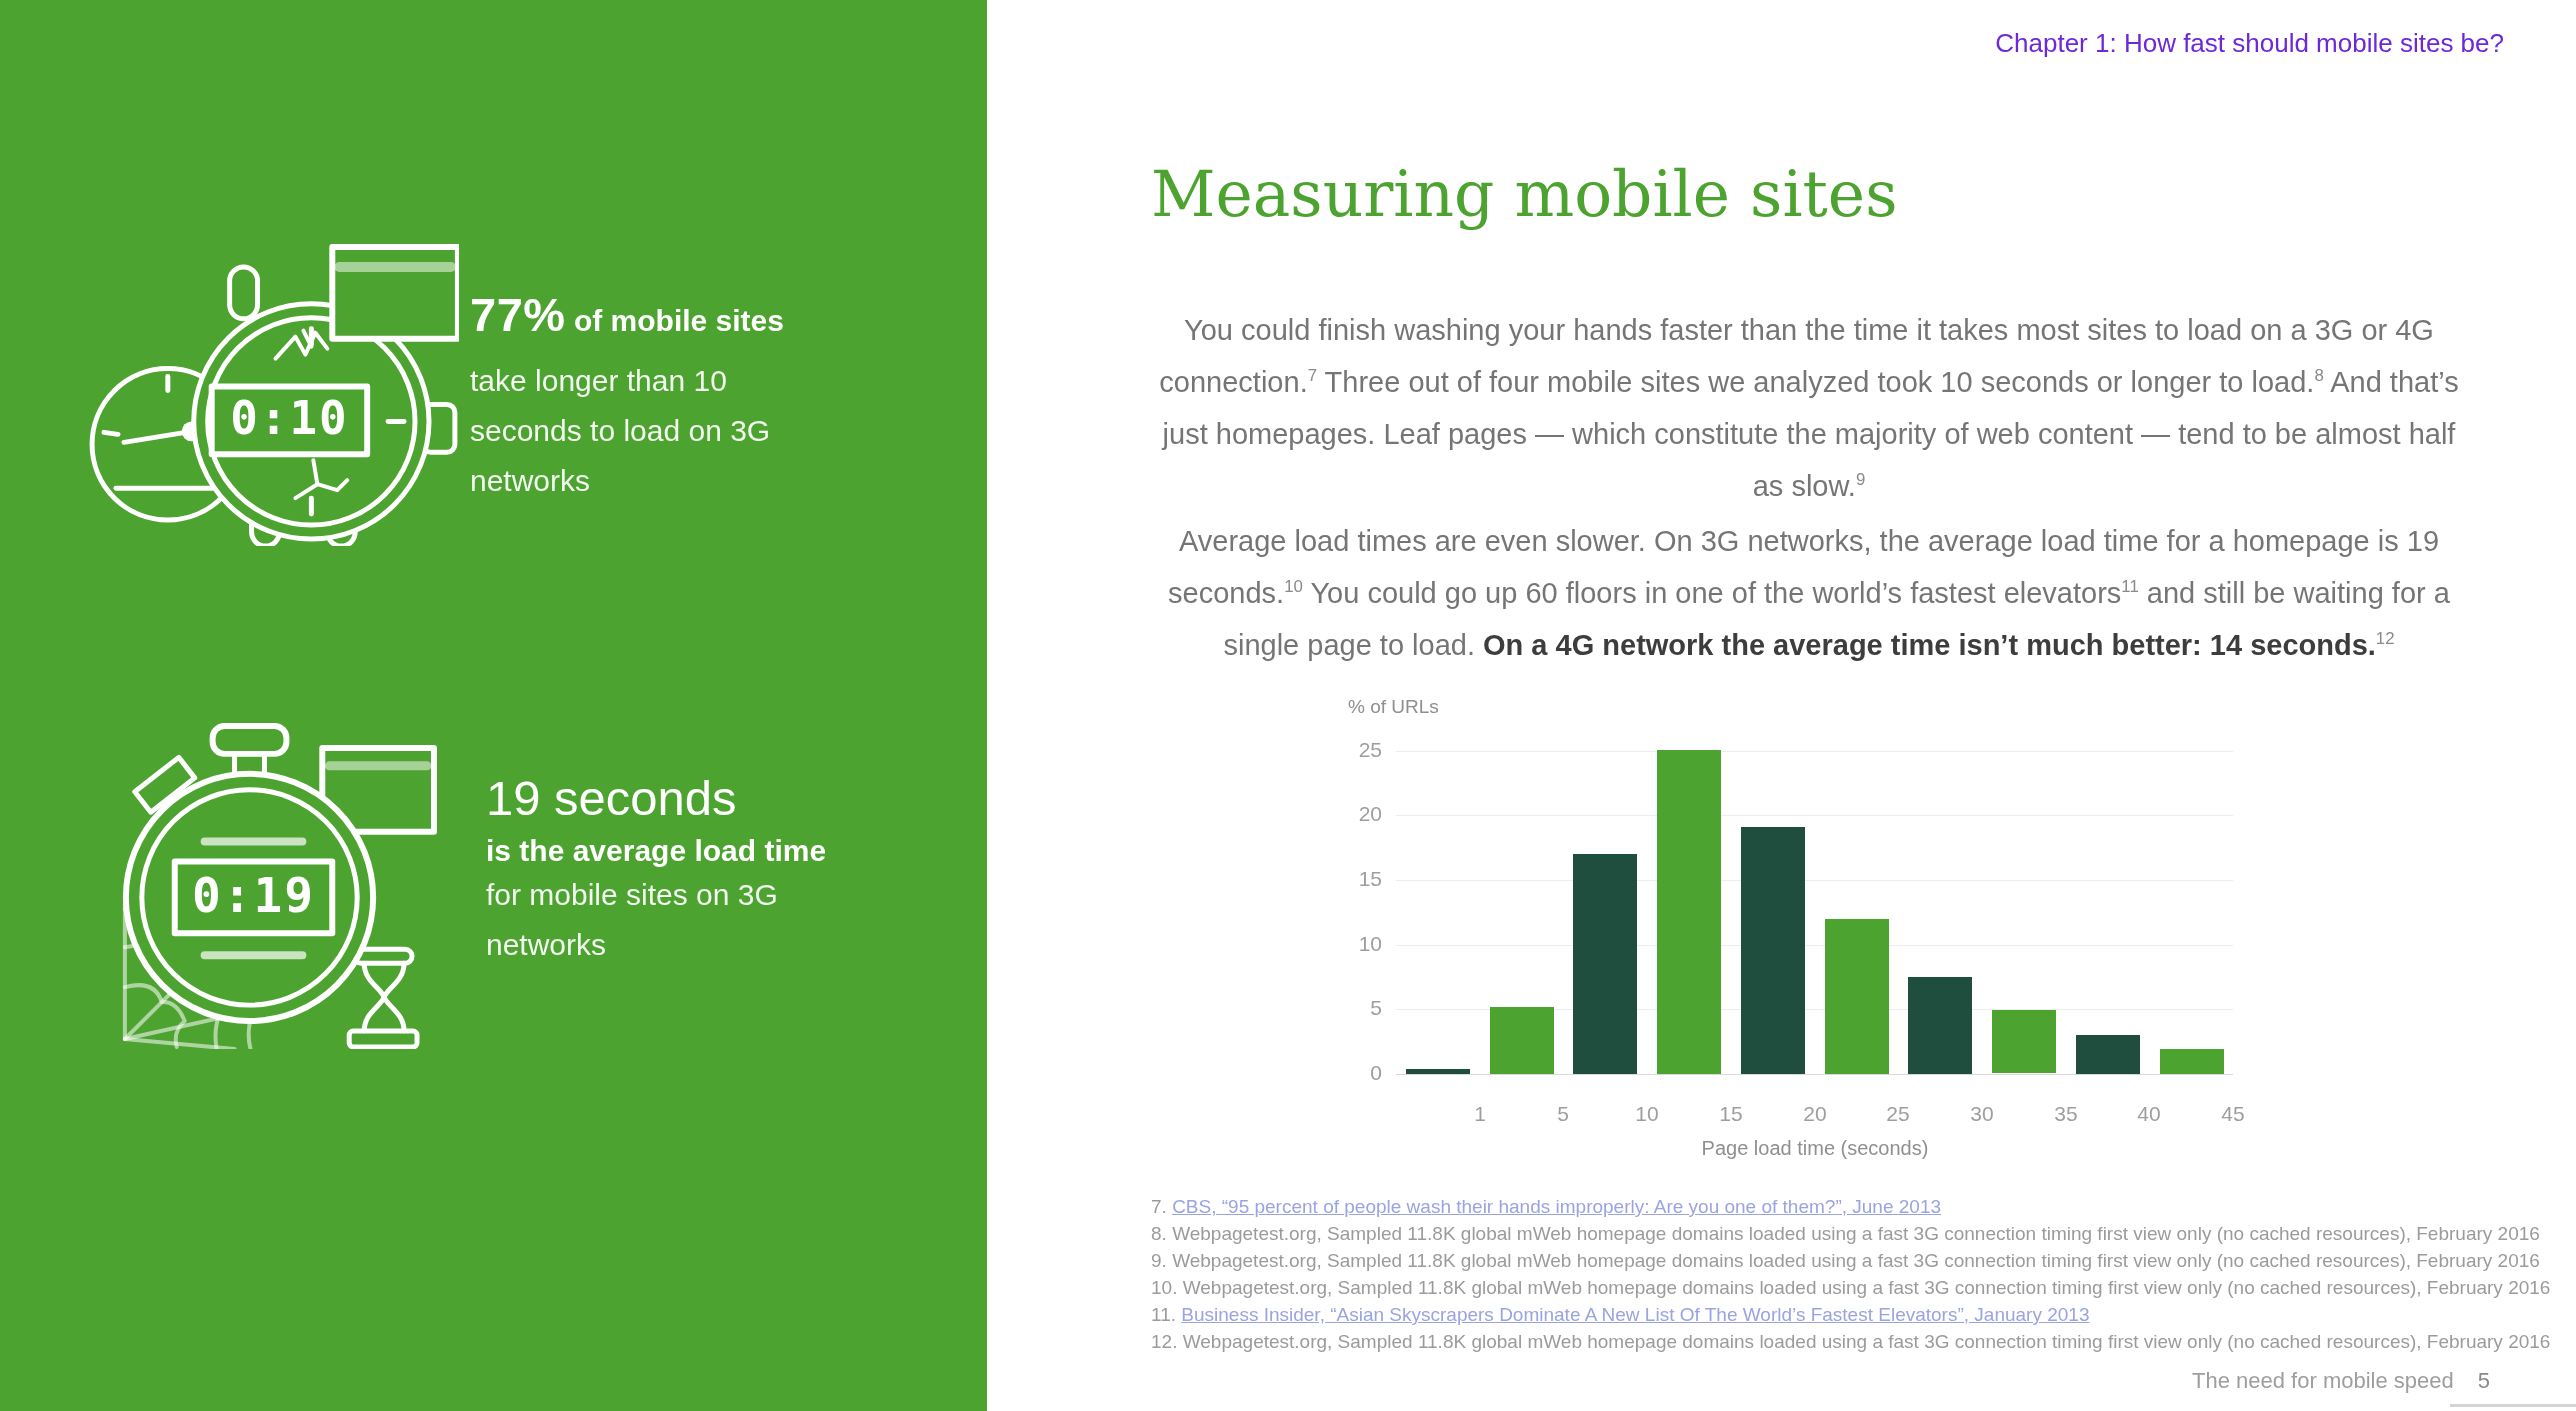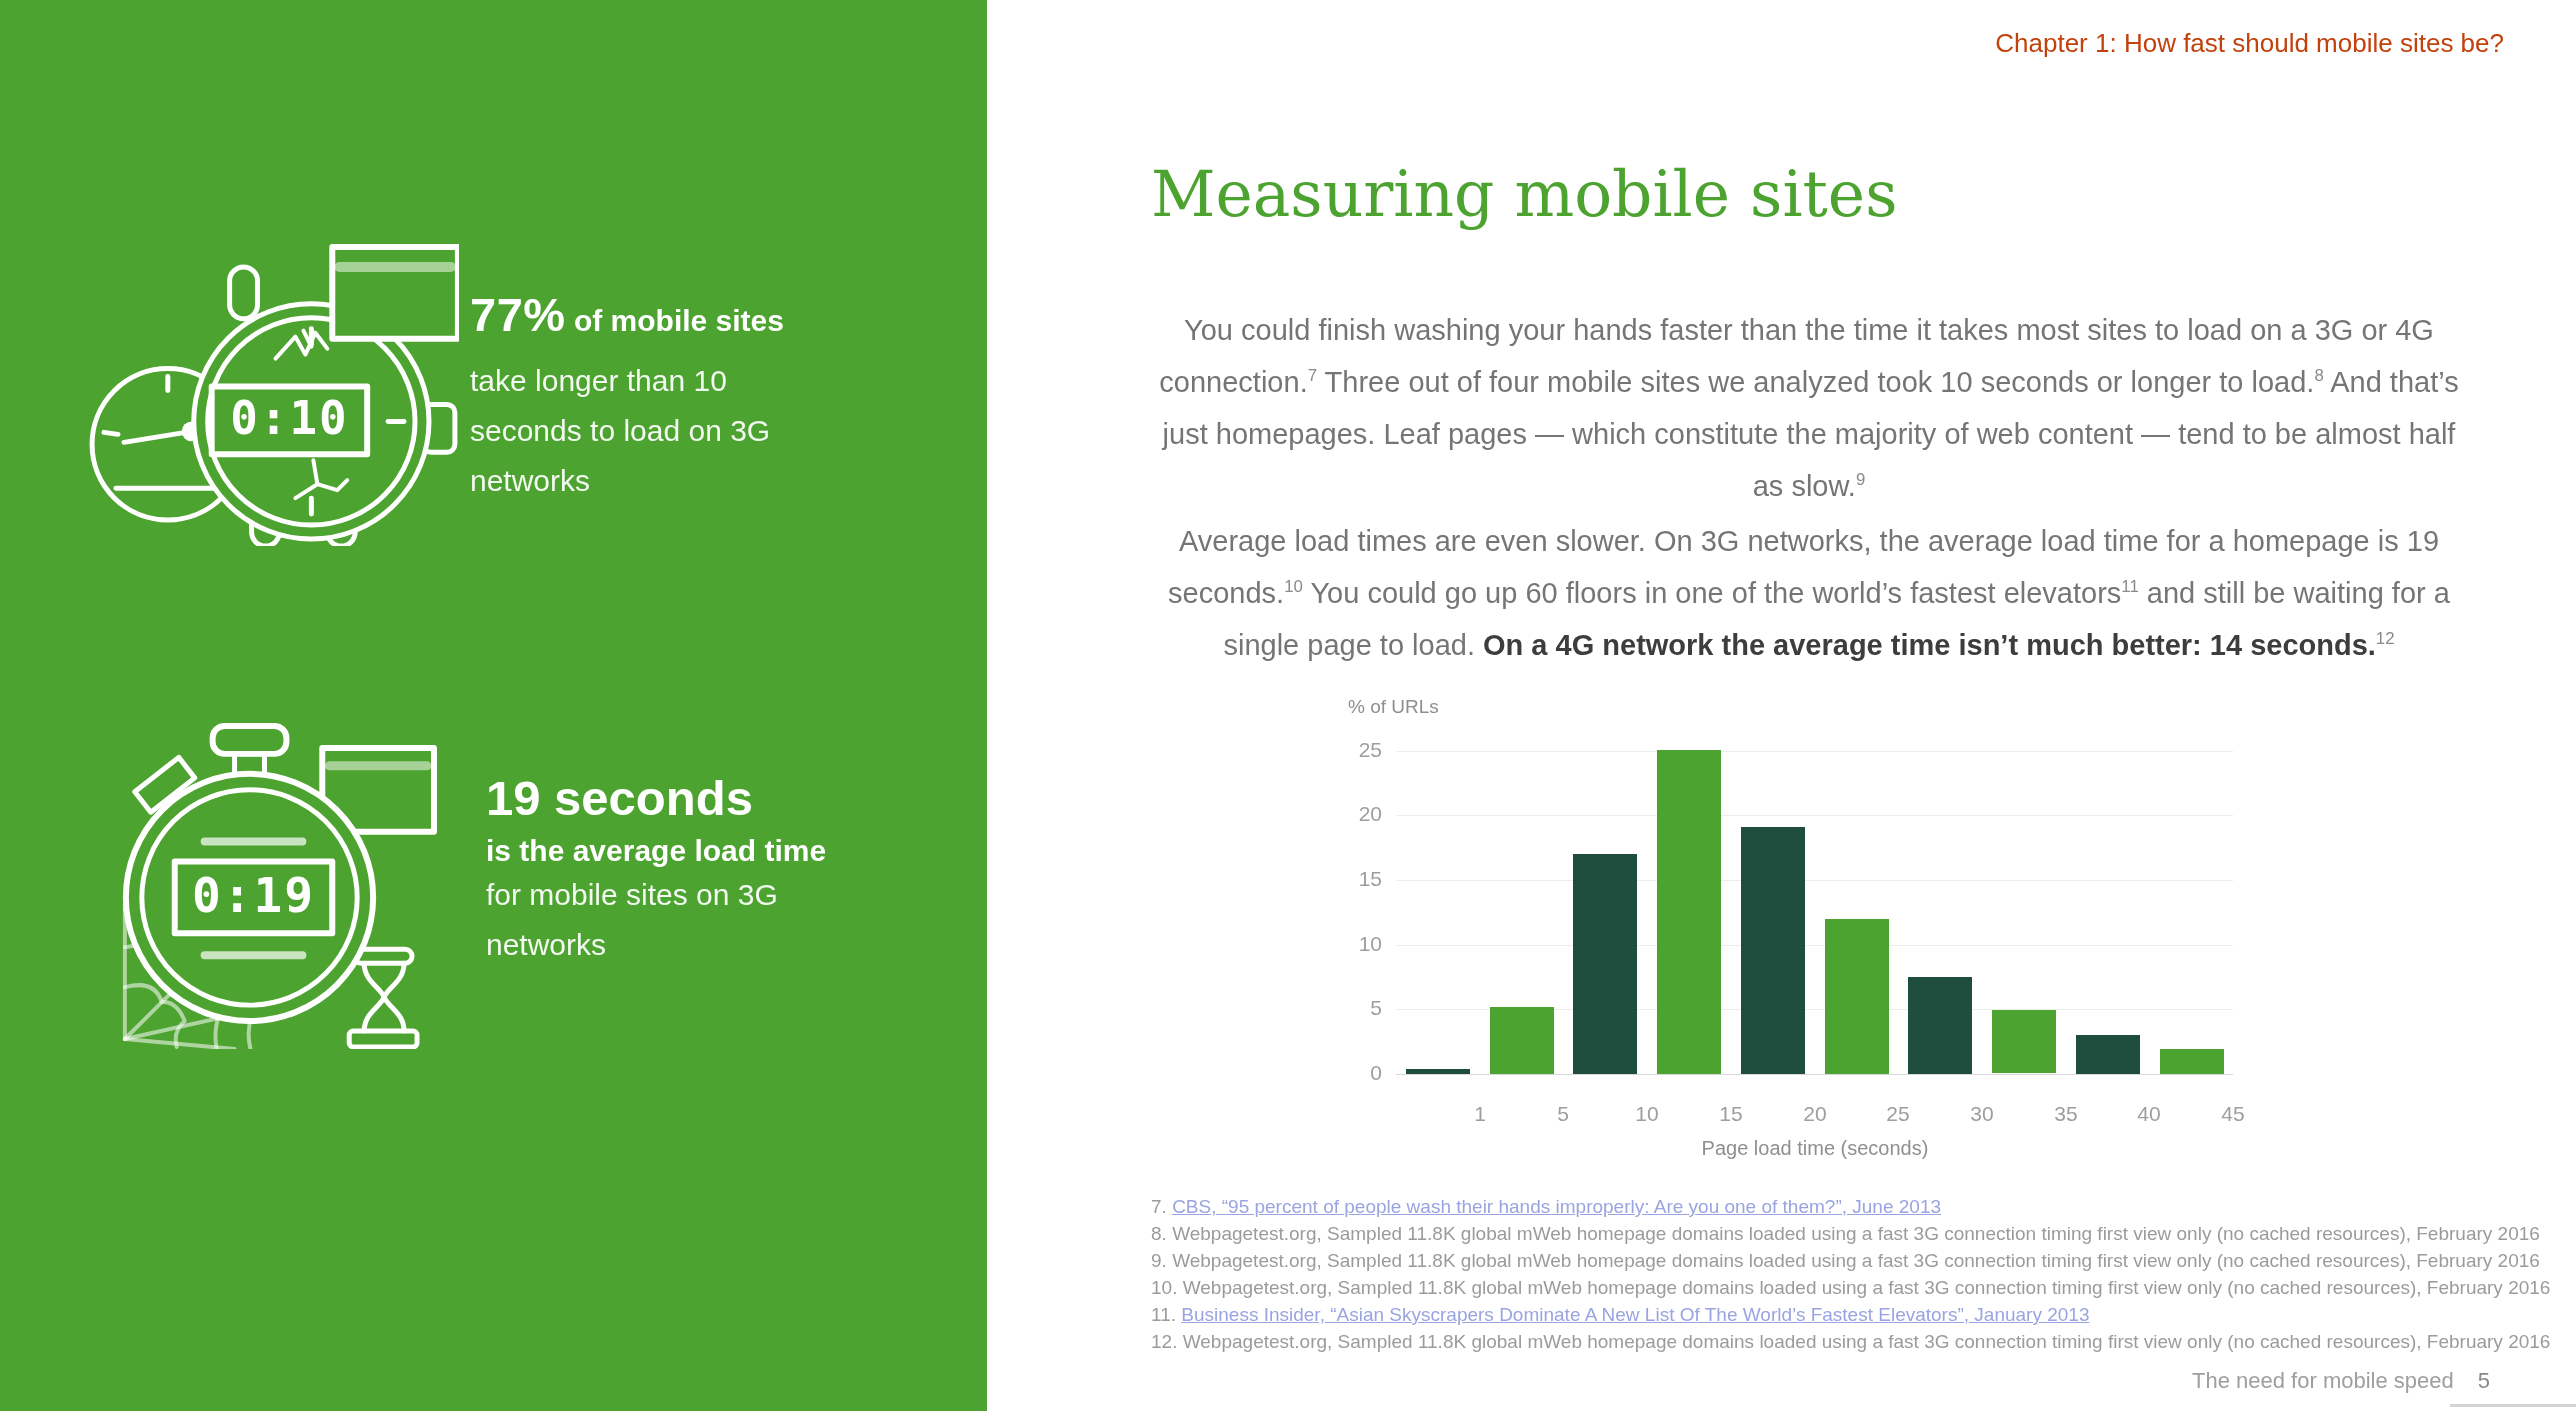--- a/index.html
+++ b/index.html
@@ -7,28 +7,28 @@
     position:relative;width:2576px;height:1412px;overflow:hidden;background:#ffffff;
     font-family:"Liberation Sans","DejaVu Sans",sans-serif;
   }
   
   .panel{position:absolute;left:0;top:0;width:987px;height:1412px;background:#4DA32F;}
   .illus{position:absolute;}
   .illus svg{display:block;}
   .stat{position:absolute;color:#ffffff;}
   .stat-line1{white-space:nowrap;}
   .stat-big{font-size:47px;font-weight:bold;letter-spacing:0.5px;}
-  .stat-big2{font-size:49px;font-weight:bold;}
+  .stat-big2{font-size:49px;font-weight:normal;}
   .stat-bold{font-size:30px;font-weight:bold;}
   .stat-rest{font-size:30px;font-weight:normal;color:rgba(255,255,255,.93);
              line-height:50px;white-space:pre-line;margin-top:14px;}
   .stat2-rest{margin-top:2px;}
   
   .content{position:absolute;left:987px;top:0;width:1589px;height:1412px;}
-  .chapter{position:absolute;top:28px;right:72px;font-size:26px;font-weight:500;color:#c2410c;}
+  .chapter{position:absolute;top:28px;right:72px;font-size:26px;font-weight:500;color:#6d28d9;}
   .title{position:absolute;left:164px;top:158px;font-family:"DejaVu Serif","Liberation Serif",serif;
          font-weight:500;font-size:63px;color:#4CA330;}
   .para{position:absolute;left:164px;width:1316px;font-size:29px;line-height:52px;color:#757575;margin:0;text-align:center;}
   .para1{top:304px;}
   .para2{top:515px;}
   .para .b{font-weight:bold;color:#3d3d3d;}
   .para sup{font-size:.58em;line-height:0;color:#8a8a8a;}
   
   .chart{position:absolute;left:349px;top:688px;width:897px;height:479px;}
   .chart .ylabel{position:absolute;left:12px;top:8px;font-size:19px;color:#8f8f8f;}

